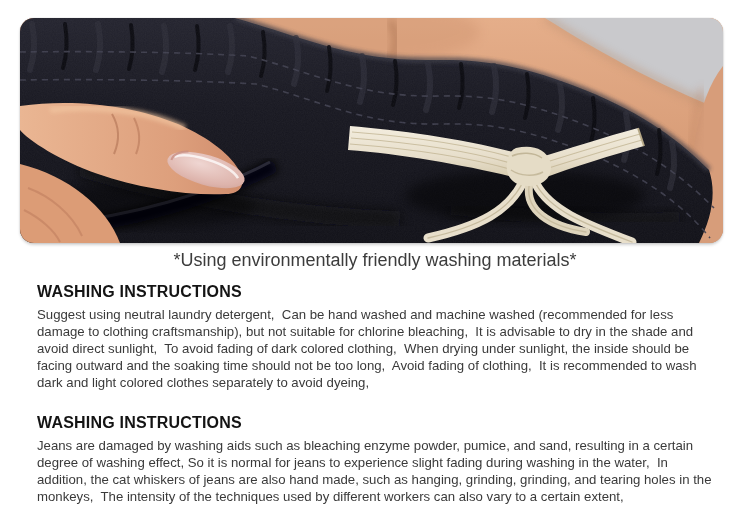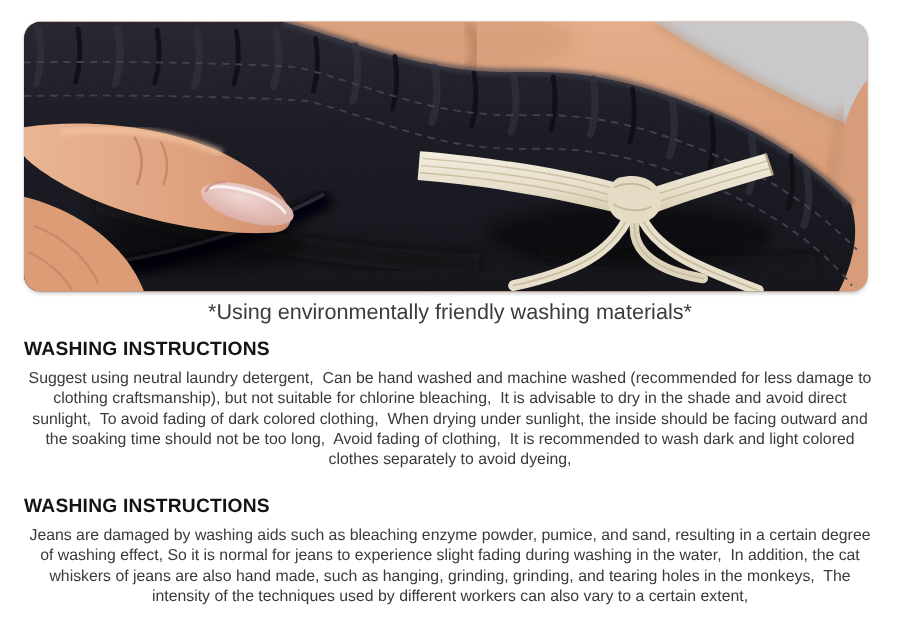--- a/index.html
+++ b/index.html
@@ -19,36 +19,35 @@
     background: #d99e79;
   }
   .photo-wrap svg { display: block; width: 100%; height: 100%; }
   .caption {
     margin-top: 9px;
     text-align: center;
     font-size: 18px;
     line-height: 16px;
     color: #3c3c3c;
   }
-  .sections { padding: 0 20px; }
+  .sections { padding: 0 37px; }
   .section-heading {
     margin: 15px 0 5px;
     font-size: 16px;
     line-height: 18px;
     font-weight: 700;
     color: #141414;
     letter-spacing: 0.2px;
   }
   .section-heading.second { margin-top: 23px; }
   .section-body {
     font-size: 13.2px;
     line-height: 17px;
     color: #3a3a3a;
     white-space: pre-wrap;
-    text-align: center;
   }
 </style>
 </head>
 <body>
 
 <div class="photo-wrap">
   <svg viewBox="0 0 703 225" preserveAspectRatio="none" aria-hidden="true">
     <defs>
       <linearGradient id="skinG" x1="0" y1="0" x2="0" y2="1">
         <stop offset="0" stop-color="#e5ae8a"></stop>

